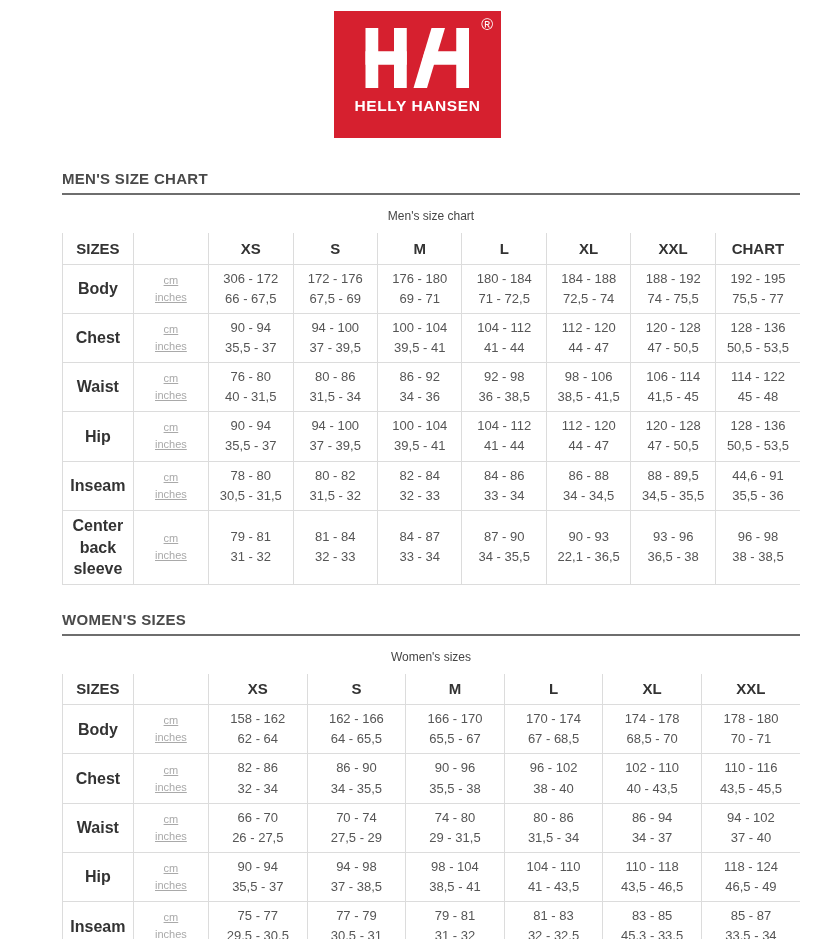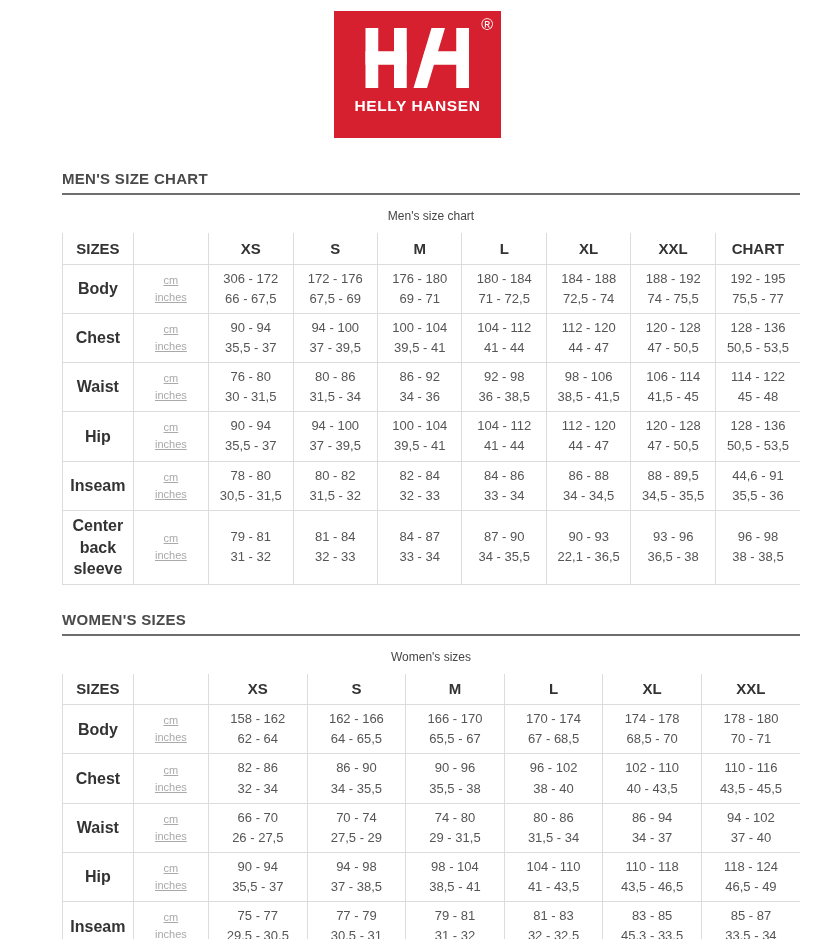--- a/index.html
+++ b/index.html
@@ -184,21 +184,21 @@
               </td>
             </tr>
             <tr>
               <th scope="row">Waist</th>
               <td class="unit-cell">
                 <div class="cell-line">cm</div>
                 <div class="cell-line">inches</div>
               </td>
               <td class="value-cell">
                 <div class="cell-line">76 - 80</div>
-                <div class="cell-line">30 - 31,5</div>
+                <div class="cell-line">40 - 31,5</div>
               </td>
               <td class="value-cell">
                 <div class="cell-line">80 - 86</div>
                 <div class="cell-line">31,5 - 34</div>
               </td>
               <td class="value-cell">
                 <div class="cell-line">86 - 92</div>
                 <div class="cell-line">34 - 36</div>
               </td>
               <td class="value-cell">

